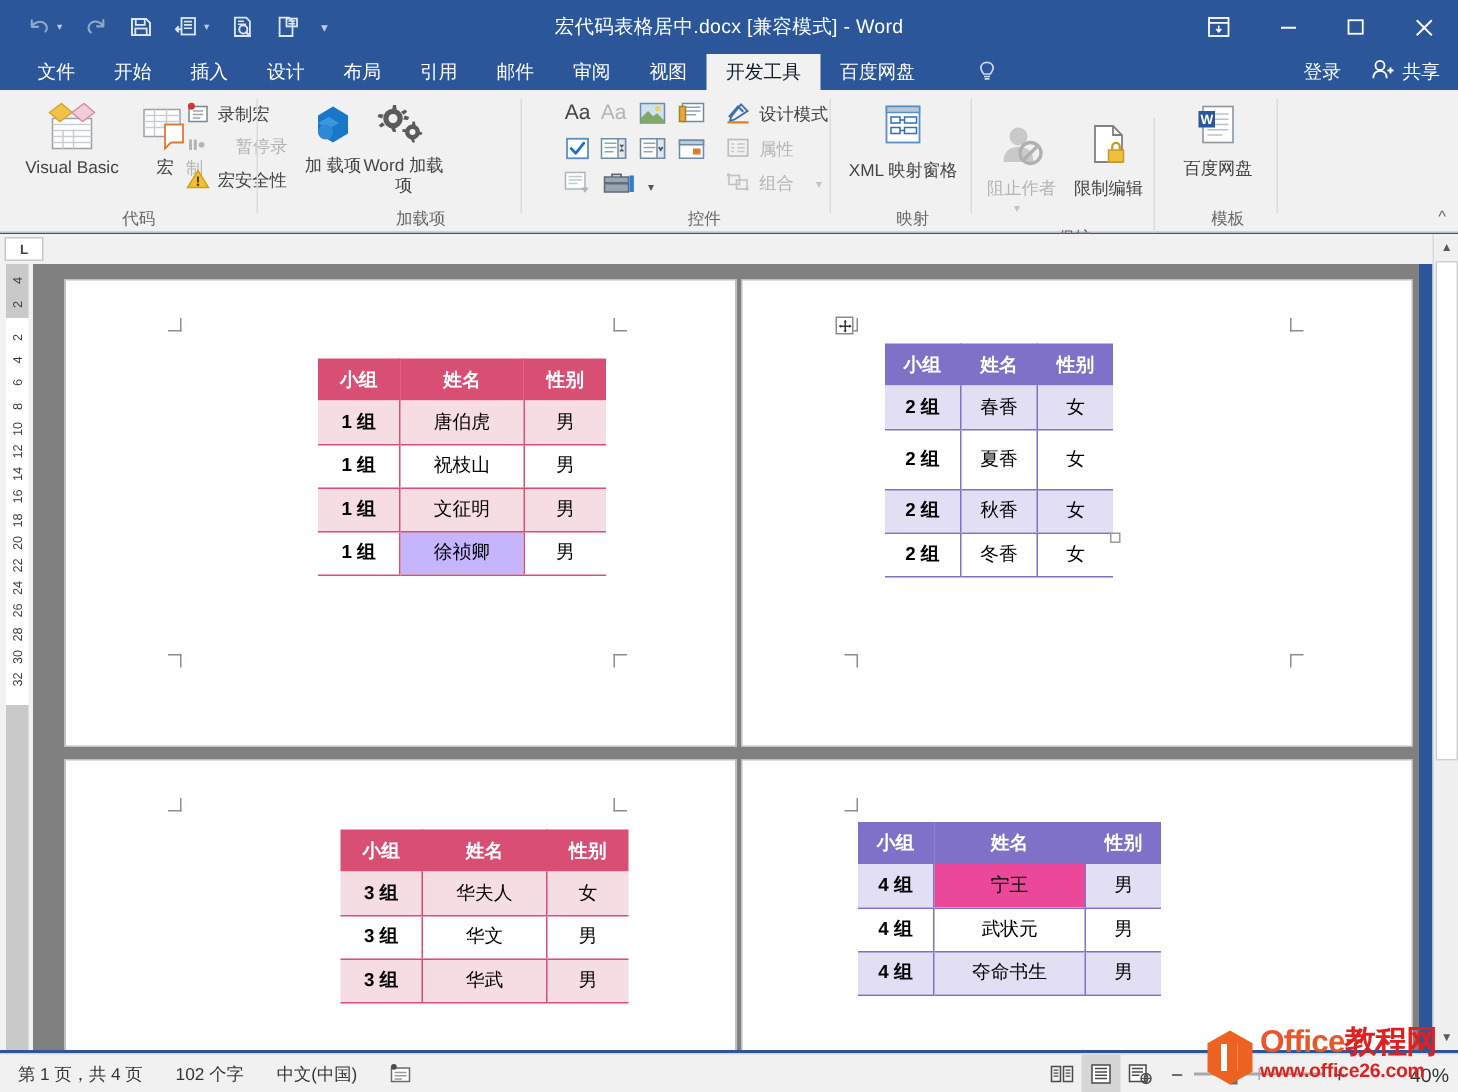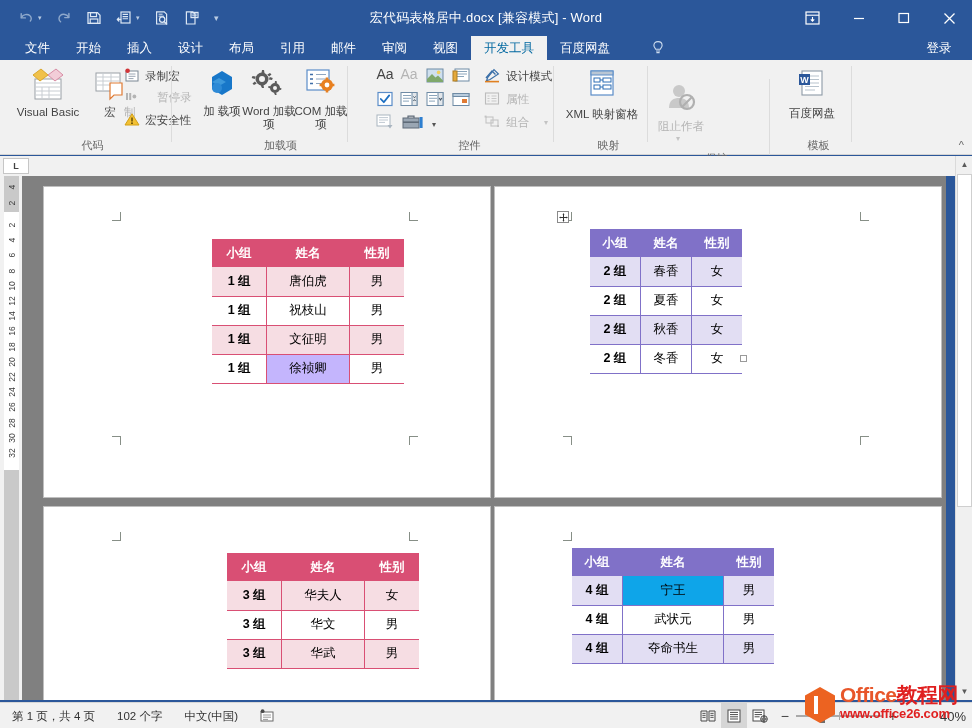--- a/index.html
+++ b/index.html
@@ -24,25 +24,25 @@
   .wincontrols { position:absolute; right:0; top:0; height:36px; display:flex; }
   .wincontrols div { width:45px; height:36px; display:flex; align-items:center; justify-content:center;
                      color:#fff; font-size:14px; }
   .wincontrols div.ribbondisp { width:48px; font-size:13px; }
   .wincontrols div.closebtn { width:46px; }
 
   
   .tabbar { position:absolute; left:0; top:36px; width:972px; height:24px; background:#2b579a; }
   .tabs { position:absolute; left:12px; top:0; height:24px; display:flex; }
   .tab { height:24px; line-height:24px; padding:0 13px; color:#ffffff; font-size:12.5px; }
-  .tab.active { background:#f1f1f1; color:#0369a1; }
+  .tab.active { background:#f1f1f1; color:#0f172a; }
   .tellme { position:absolute; left:648px; top:0; height:24px; line-height:24px;
             color:#cddcee; font-size:12px; font-style:italic; }
   .bulb { position:absolute; left:651px; top:4px; width:14px; height:16px; }
-  .tbright { position:absolute; right:0; top:0; height:24px; display:flex; align-items:center;flex-direction:column; }
+  .tbright { position:absolute; right:0; top:0; height:24px; display:flex; align-items:center; }
   .loginbtn { color:#ffffff; font-size:12.5px; padding:0 12px; height:24px; line-height:24px; }
   .sharebtn { background:#1f4border; display:flex; align-items:center; gap:4px;
               color:#ffffff; font-size:12.5px; height:24px; padding:0 12px 0 8px; background:#2b579a; }
 
   
   .ribbon { position:absolute; left:0; top:60px; width:972px; height:95px; background:#f1f1f1;
             border-bottom:1px solid #d4d4d4; }
   .rgroup { position:absolute; top:0; height:95px; }
   .rgroup .glabel { position:absolute; bottom:2px; left:0; width:100%; text-align:center;
                     color:#666; font-size:11px;padding-left:13px; }
@@ -295,31 +295,20 @@
       </div>
       <div class="ctrl" style="left:42px;top:6px;width:54px;">
         <svg width="40" height="38" viewBox="0 0 40 38" style="display:block;margin:0 auto 1px;">
           <path d="M13 6.5 a6.5 6.5 0 0 1 0 13 a6.5 6.5 0 0 1 0 -13 Z M13 10 a3 3 0 0 0 0 6 a3 3 0 0 0 0 -6 Z" fill="#5b5b5b"></path>
           <path d="M13 4 l2 0 l.5 3 l-3 0 Z M13 22 l2 0 l-.5 -3 l-3 0 Z M3.5 10 l-.8 2 l3 1 l1-2.6 Z M23 14 l.8 -2 l-3 -1 l-1 2.6 Z M5 19 l-1.5 -1.5 l2.4 -2 l1.8 1.9 Z M21 7 l1.5 1.5 l-2.4 2 l-1.8 -1.9 Z" fill="#5b5b5b"></path>
           <path d="M26 17 a5 5 0 0 1 0 10 a5 5 0 0 1 0 -10 Z M26 20 a2 2 0 0 0 0 4 a2 2 0 0 0 0 -4 Z" fill="#5b5b5b"></path>
           <path d="M26 15 l1.6 0 l.4 2.4 l-2.4 0 Z M26 29 l1.6 0 l-.4 -2.4 l-2.4 0 Z M19.6 20 l-.6 1.6 l2.4 .8 l.8 -2 Z M32 24 l.6 -1.6 l-2.4 -.8 l-.8 2 Z" fill="#5b5b5b"></path>
         </svg>
         <span>Word 加载项</span>
       </div>
-      <div class="ctrl" style="left:94px;top:6px;width:54px;">
-        <svg width="40" height="38" viewBox="0 0 40 38" style="display:block;margin:0 auto 1px;">
-          <rect x="6" y="4" width="22" height="20" fill="#ffffff" stroke="#5b8dc8" stroke-width="1.2"></rect>
-          <path d="M9 8.5 h3 M9 13 h3 M9 17.5 h3" stroke="#3f6ea8" stroke-width="1.3"></path>
-          <path d="M15 8.5 h10 M15 13 h10 M15 17.5 h10" stroke="#8fa6c0" stroke-width="1.2"></path>
-          <circle cx="26" cy="19" r="6" fill="#e88020"></circle>
-          <circle cx="26" cy="19" r="2.4" fill="#ffffff"></circle>
-          <path d="M26 11.6 v3 M26 23.4 v3 M18.6 19 h3 M30.4 19 h3" stroke="#e88020" stroke-width="2.6"></path>
-        </svg>
-        <span>COM 加载项</span>
-      </div>
       <div class="glabel">加载项</div>
       <div class="sep"></div>
     </div>
 
     <div class="rgroup" style="left:372px;width:182px;">
 
       <div class="ctrl" style="left:2px;top:8px;width:22px;font-size:14px;color:#444;">Aa</div>
       <div class="ctrl dim" style="left:26px;top:8px;width:22px;font-size:14px;">Aa</div>
       <div class="ctrl" style="left:52px;top:8px;width:22px;">
         <svg width="18" height="15" viewBox="0 0 18 15">
@@ -438,20 +427,29 @@
     <div class="rgroup" style="left:650px;width:120px;margin-top:13px;">
       <div class="ctrl dim" style="left:2px;top:8px;width:58px;">
         <svg width="40" height="38" viewBox="0 0 40 38" style="display:block;margin:0 auto 1px;">
           <circle cx="18" cy="10" r="6" fill="#c9c9c9"></circle>
           <path d="M8 27 C8 19 13 17 18 17 C23 17 28 19 28 27 Z" fill="#c9c9c9"></path>
           <circle cx="26" cy="21" r="7" fill="none" stroke="#b0b0b0" stroke-width="2.2"></circle>
           <path d="M21 26 L31 16" stroke="#b0b0b0" stroke-width="2.2"></path>
         </svg>
         <span>阻止作者</span>
         <span class="caret" style="position:absolute;left:24px;bottom:-12px;font-size:8px;color:#c3c3c3;">▾</span>
+      </div>
+      <div class="ctrl" style="left:60px;top:8px;width:58px;">
+        <svg width="40" height="38" viewBox="0 0 40 38" style="display:block;margin:0 auto 1px;">
+          <path d="M11 3 h12 L29 9 V27 H11 Z" fill="#ffffff" stroke="#808080" stroke-width="1.2"></path>
+          <path d="M23 3 V9 H29" fill="none" stroke="#808080" stroke-width="1.2"></path>
+          <rect x="20" y="19" width="10" height="8" fill="#f0bf3e" stroke="#c79a20" stroke-width="1"></rect>
+          <path d="M22.5 19 V16.8 a2.5 2.5 0 0 1 5 0 V19" fill="none" stroke="#c79a20" stroke-width="1.5"></path>
+        </svg>
+        <span>限制编辑</span>
       </div>
       <div class="glabel">保护</div>
       <div class="sep"></div>
     </div>
 
     <div class="rgroup" style="left:772px;width:80px;">
       <div class="ctrl" style="left:0;top:8px;width:80px;">
         <svg width="40" height="38" viewBox="0 0 40 38" style="display:block;margin:0 auto 1px;">
           <rect x="10" y="3" width="20" height="24" fill="#ffffff" stroke="#8d9aa6" stroke-width="1.1"></rect>
           <path d="M13 8h14M13 11.5h14M13 15h14M13 18.5h14M13 22h10" stroke="#b8c3cd" stroke-width="1"></path>
@@ -595,21 +593,21 @@
             </tr>
           </thead>
           <tbody>
             <tr>
               <td class="grp" style="background: rgb(226, 222, 243); height: 29px; border-bottom: 1px solid rgb(128, 113, 200);">2 组</td>
               <td style="background: rgb(226, 222, 243); height: 29px; border-bottom: 1px solid rgb(128, 113, 200); border-left: 1px solid rgb(128, 113, 200);">春香</td>
               <td style="background: rgb(226, 222, 243); height: 29px; border-bottom: 1px solid rgb(128, 113, 200); border-left: 1px solid rgb(128, 113, 200);">女</td>
             </tr>
             <tr>
               <td class="grp" style="background: rgb(255, 255, 255); height: 29px; border-bottom: 1px solid rgb(128, 113, 200);">2 组</td>
-              <td style="background: rgb(255, 255, 255); height: 29px; border-bottom: 1px solid rgb(128, 113, 200); border-left: 1px solid rgb(128, 113, 200);">夏香</td>
+              <td style="background: rgb(255, 255, 255); height: 40px; border-bottom: 1px solid rgb(128, 113, 200); border-left: 1px solid rgb(128, 113, 200);">夏香</td>
               <td style="background: rgb(255, 255, 255); height: 29px; border-bottom: 1px solid rgb(128, 113, 200); border-left: 1px solid rgb(128, 113, 200);">女</td>
             </tr>
             <tr>
               <td class="grp" style="background: rgb(226, 222, 243); height: 29px; border-bottom: 1px solid rgb(128, 113, 200);">2 组</td>
               <td style="background: rgb(226, 222, 243); height: 29px; border-bottom: 1px solid rgb(128, 113, 200); border-left: 1px solid rgb(128, 113, 200);">秋香</td>
               <td style="background: rgb(226, 222, 243); height: 29px; border-bottom: 1px solid rgb(128, 113, 200); border-left: 1px solid rgb(128, 113, 200);">女</td>
             </tr>
             <tr>
               <td class="grp" style="background: rgb(255, 255, 255); height: 29px; border-bottom: 1px solid rgb(128, 113, 200);">2 组</td>
               <td style="background: rgb(255, 255, 255); height: 29px; border-bottom: 1px solid rgb(128, 113, 200); border-left: 1px solid rgb(128, 113, 200);">冬香</td>
@@ -666,21 +664,21 @@
           <thead>
             <tr>
               <th style="background: rgb(128, 113, 200); color: rgb(255, 255, 255); height: 28px; border-left: none;">小组</th>
               <th style="background: rgb(128, 113, 200); color: rgb(255, 255, 255); height: 28px; border-left: 1px solid rgb(128, 113, 200);">姓名</th>
               <th style="background: rgb(128, 113, 200); color: rgb(255, 255, 255); height: 28px; border-left: 1px solid rgb(128, 113, 200);">性别</th>
             </tr>
           </thead>
           <tbody>
             <tr>
               <td class="grp" style="background: rgb(226, 222, 243); height: 29px; border-bottom: 1px solid rgb(128, 113, 200);">4 组</td>
-              <td style="background: #0ea5e9; height: 29px; border-bottom: 1px solid rgb(128, 113, 200); border-left: 1px solid rgb(128, 113, 200);">宁王</td>
+              <td style="background: #ec4899; height: 29px; border-bottom: 1px solid rgb(128, 113, 200); border-left: 1px solid rgb(128, 113, 200);">宁王</td>
               <td style="background: rgb(226, 222, 243); height: 29px; border-bottom: 1px solid rgb(128, 113, 200); border-left: 1px solid rgb(128, 113, 200);">男</td>
             </tr>
             <tr>
               <td class="grp" style="background: rgb(255, 255, 255); height: 29px; border-bottom: 1px solid rgb(128, 113, 200);">4 组</td>
               <td style="background: rgb(255, 255, 255); height: 29px; border-bottom: 1px solid rgb(128, 113, 200); border-left: 1px solid rgb(128, 113, 200);">武状元</td>
               <td style="background: rgb(255, 255, 255); height: 29px; border-bottom: 1px solid rgb(128, 113, 200); border-left: 1px solid rgb(128, 113, 200);">男</td>
             </tr>
             <tr>
               <td class="grp" style="background: rgb(226, 222, 243); height: 29px; border-bottom: 1px solid rgb(128, 113, 200);">4 组</td>
               <td style="background: rgb(226, 222, 243); height: 29px; border-bottom: 1px solid rgb(128, 113, 200); border-left: 1px solid rgb(128, 113, 200);">夺命书生</td>

